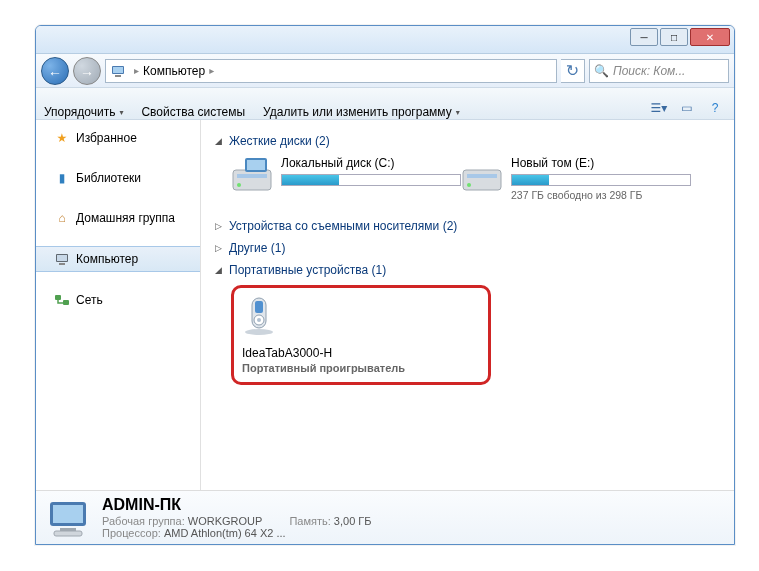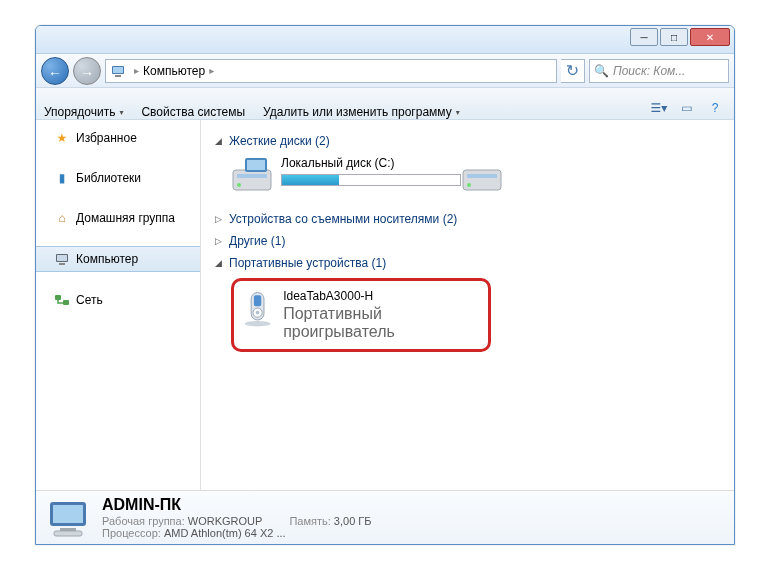--- a/index.html
+++ b/index.html
@@ -40,25 +40,25 @@
 .tri.closed::before { content: "▷"; }
 .tri.open::before { content: "◢"; }
 .drives { display: flex; margin-left: 16px; margin-bottom: 18px; }
 .drive { display: flex; gap: 8px; width: 230px; }
 .drive-icon { width: 42px; height: 38px; }
 .drive-info { flex: 1; font-size: 11px; }
 .drive-name { margin-bottom: 4px; font-size: 12px; }
 .prog { width: 100%; height: 12px; border: 1px solid #aab; background: #fff; margin-bottom: 3px; position: relative; }
 .prog-fill { height: 100%; background: linear-gradient(#49c5e8, #2a9acb); }
 .drive-free { color: #666; font-size: 10.5px; }
-.portable-item { display: flex; gap: 10px; margin-left: 16px; margin-top: 6px; padding: 8px; border: 3px solid #d02525; border-radius: 10px; width: 260px; cursor: pointer; }
+.portable-item { display: flex; gap: 10px; margin-left: 16px; margin-top: 6px; padding: 8px; border: 3px solid #d02525; border-radius: 10px; width: 260px; cursor: pointer; flex-direction: column; }
 .port-icon { width: 34px; height: 40px; }
 .port-info { font-size: 12px; }
 .port-name { margin-bottom: 2px; }
-.port-sub { color: #666; font-size: 16px; }
+.port-sub { color: #666; font-size: 11px; font-weight: bold; }
 .details { height: 54px; border-top: 1px solid #ddd; background: linear-gradient(#fafcfe, #eef4fa); display: flex; align-items: center; padding: 4px 10px; font-size: 11px; gap: 12px; }
 .det-icon { width: 44px; height: 40px; }
 .det-text .comp-name { font-size: 16px; margin-bottom: 1px; font-weight: bold; }
 .det-kv { color: #555; display: inline-block; margin-right: 24px; }
 .det-lbl { color: #888; text-align: right; }
 </style>
 </head>
 <body>
 
 <div class="window">
@@ -164,20 +164,27 @@
                 <div class="prog-fill" style="width:32%"></div>
               </div>
           </div>
         </div>
         <div class="drive">
           <svg class="drive-icon" viewBox="0 0 42 38">
               <rect x="2" y="14" width="38" height="20" rx="3" fill="#d8dce0" stroke="#a0a8b0"></rect>
               <rect x="6" y="18" width="30" height="4" fill="#a8c8e8"></rect>
               <circle cx="8" cy="29" r="2" fill="#70e070"></circle>
             </svg>
+          <div class="drive-info">
+            <div class="drive-name">Новый том (E:)</div>
+            <div class="prog">
+                <div class="prog-fill" style="width:21%"></div>
+              </div>
+            <div class="drive-free">237 ГБ свободно из 298 ГБ</div>
+          </div>
         </div>
       </div>
 
       <div class="section-hdr">
         <span class="tri closed"></span>
         <span>Устройства со съемными носителями (2)</span>
       </div>
       <div class="section-hdr">
         <span class="tri closed"></span>
         <span>Другие (1)</span>

